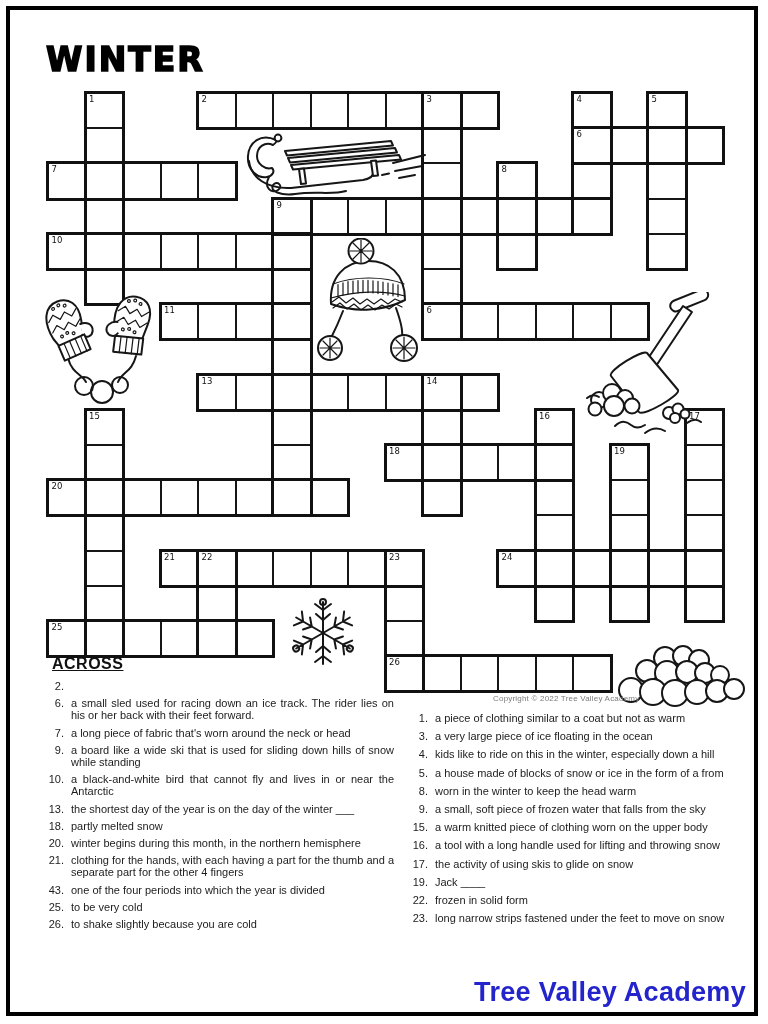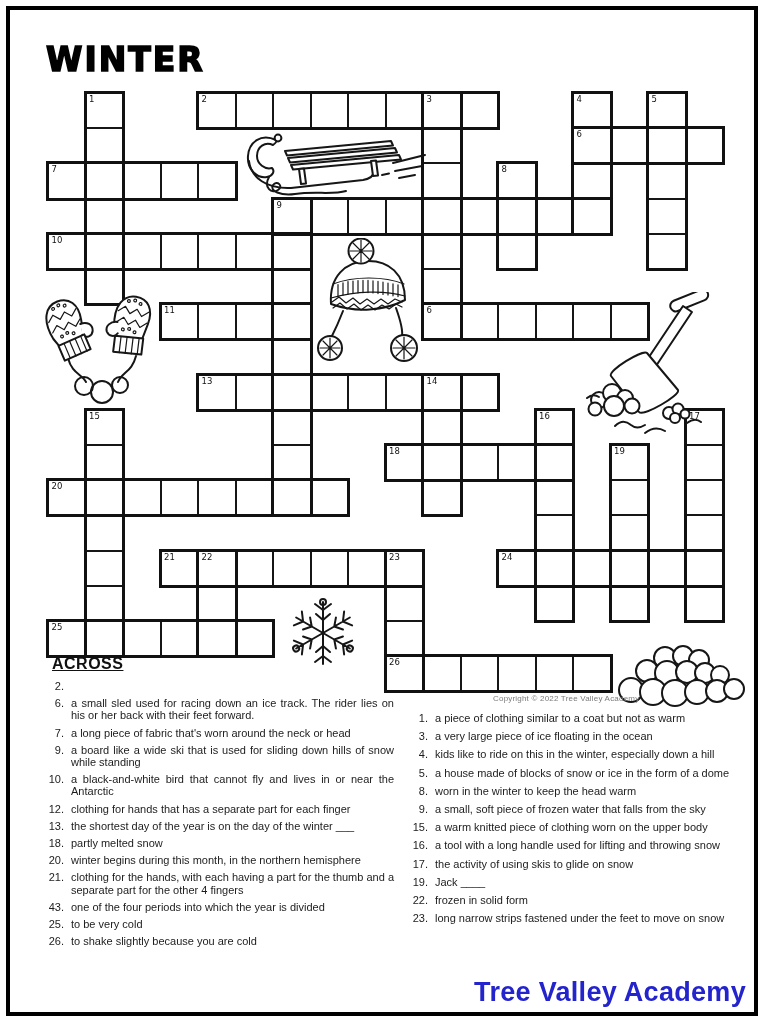--- a/index.html
+++ b/index.html
@@ -395,24 +395,20 @@
         </div>
         <div class="clue">
           <span class="cnum">9.</span>
           <span class="ctext">a board like a wide ski that is used for sliding down hills of snow while standing</span>
         </div>
         <div class="clue">
           <span class="cnum">10.</span>
           <span class="ctext">a black-and-white bird that cannot fly and lives in or near the Antarctic</span>
         </div>
         <div class="clue">
-          <span class="cnum">12.</span>
-          <span class="ctext">clothing for hands that has a separate part for each finger</span>
-        </div>
-        <div class="clue">
           <span class="cnum">13.</span>
           <span class="ctext">the shortest day of the year is on the day of the winter ___</span>
         </div>
         <div class="clue">
           <span class="cnum">18.</span>
           <span class="ctext">partly melted snow</span>
         </div>
         <div class="clue">
           <span class="cnum">20.</span>
           <span class="ctext">winter begins during this month, in the northern hemisphere</span>
@@ -445,21 +441,21 @@
         <div class="clue">
           <span class="cnum">3.</span>
           <span class="ctext">a very large piece of ice floating in the ocean</span>
         </div>
         <div class="clue">
           <span class="cnum">4.</span>
           <span class="ctext">kids like to ride on this in the winter, especially down a hill</span>
         </div>
         <div class="clue">
           <span class="cnum">5.</span>
-          <span class="ctext">a house made of blocks of snow or ice in the form of a dome</span>
+          <span class="ctext">a house made of blocks of snow or ice in the form of a from</span>
         </div>
         <div class="clue">
           <span class="cnum">8.</span>
           <span class="ctext">worn in the winter to keep the head warm</span>
         </div>
         <div class="clue">
           <span class="cnum">9.</span>
           <span class="ctext">a small, soft piece of frozen water that falls from the sky</span>
         </div>
         <div class="clue">

